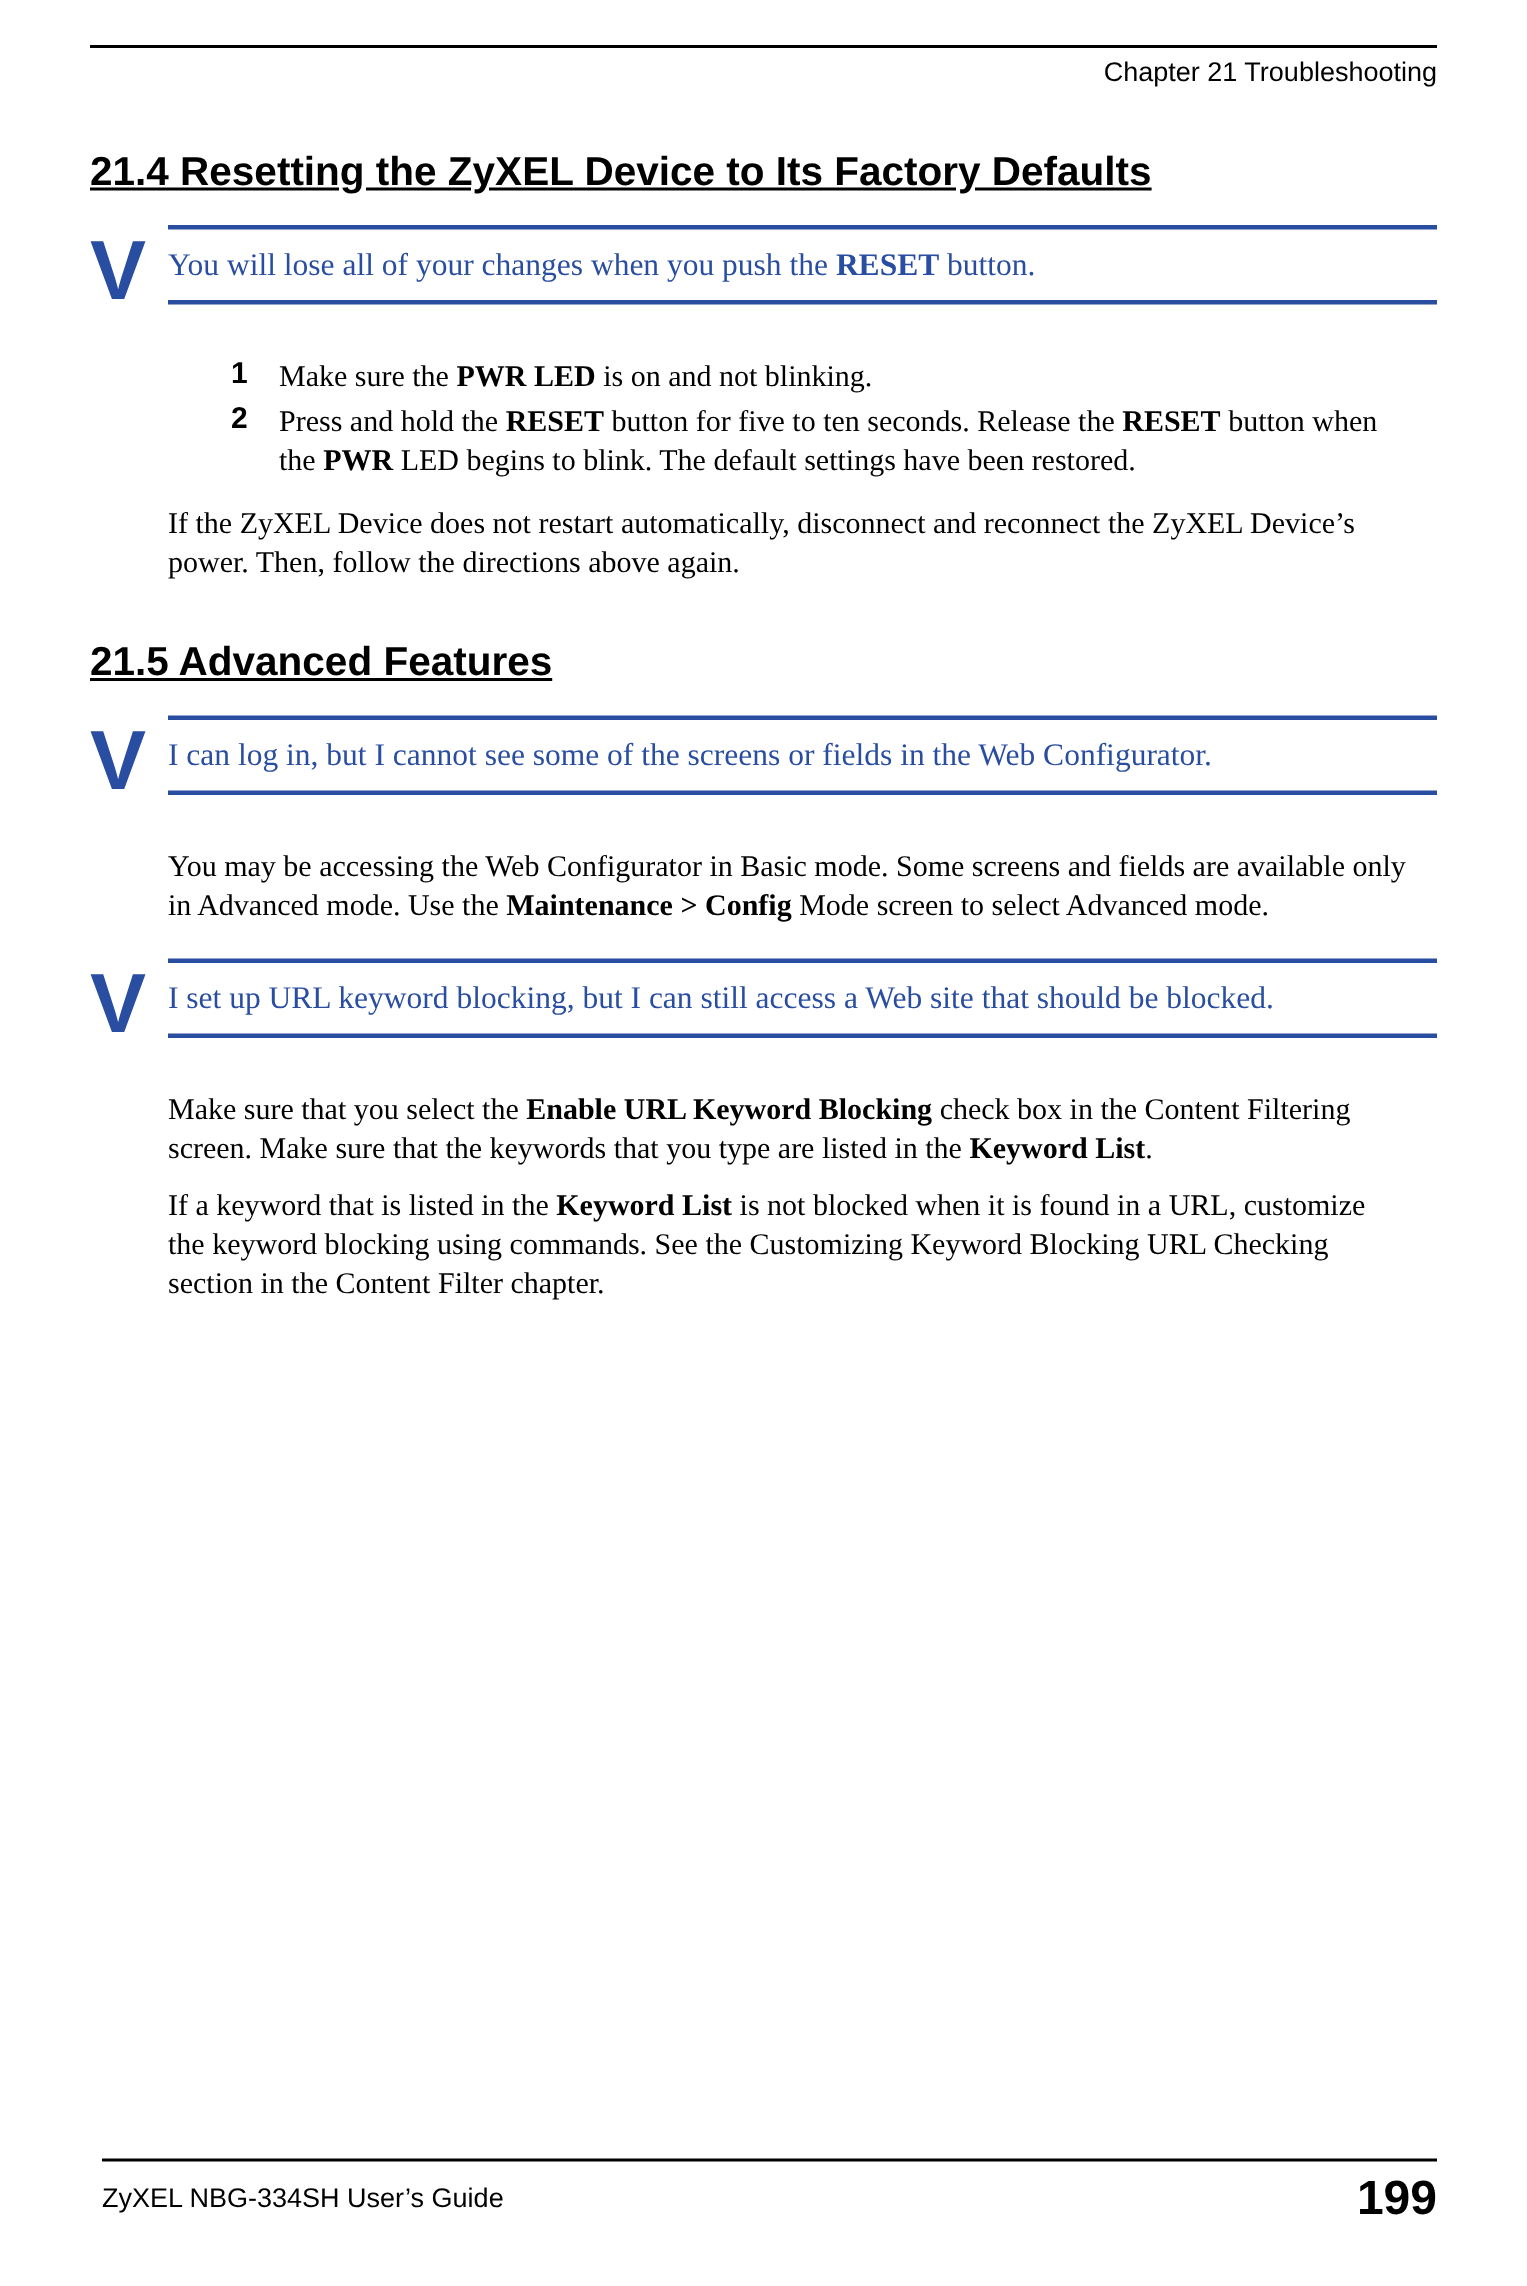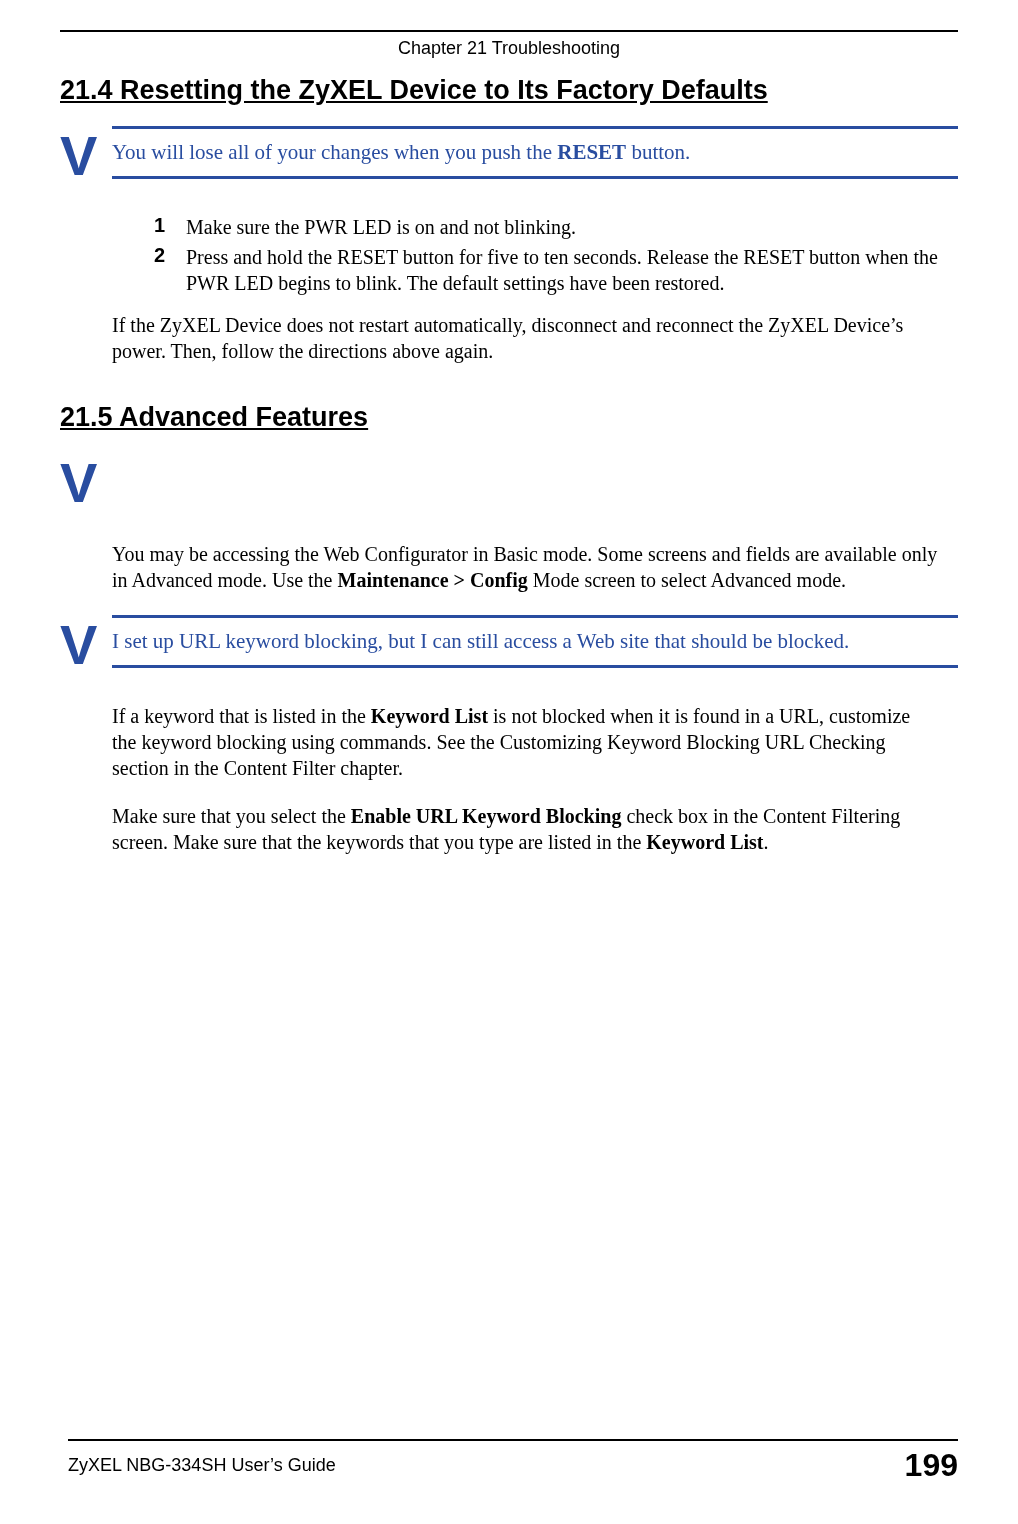--- a/index.html
+++ b/index.html
@@ -11,25 +11,25 @@
       color: #000;
       position: relative;
     }
     .page {
       padding: 30px 60px 0 60px;
       position: relative;
       height: 100%;
     }
     .header {
       border-top: 2.5px solid #000;
-      text-align: center;
+      text-align: right;
       padding-top: 6px;
       font-size: 18px;
       font-family: Arial, Helvetica, sans-serif;
-      margin-bottom: 16px;
+      margin-bottom: 40px;
     }
     .section-heading {
       font-family: Arial, Helvetica, sans-serif;
       font-weight: bold;
       font-size: 27px;
       margin-bottom: 20px;
       margin-left: 0;
       text-decoration: underline;
     }
     .body-indent {
@@ -84,21 +84,21 @@
       font-weight: bold;
       font-size: 20px;
       width: 32px;
       flex-shrink: 0;
     }
     .step-text {
       font-size: 20px;
       line-height: 1.3;
       flex: 1;
     }
-    .step-text b { font-weight: normal; }
+    .step-text b { font-weight: bold; }
     .footer {
       position: absolute;
       bottom: 40px;
       left: 68px;
       right: 60px;
       border-top: 2.5px solid #000;
       padding-top: 6px;
       display: flex;
       justify-content: space-between;
       align-items: center;
@@ -154,44 +154,49 @@
       </div>
     </div>
 
     <p class="body-text">If the ZyXEL Device does not restart automatically, disconnect and reconnect the ZyXEL Device’s power. Then, follow the directions above again.</p>
   </div>
 
   <h2 class="section-heading" style="margin-top:38px">21.5  Advanced Features</h2>
 
   <div class="callout">
     <div class="callout-icon">V</div>
+    <div class="callout-body">
+      <div class="callout-rule"></div>
+      <div class="callout-text">I can log in, but I cannot see some of the screens or fields in the Web Configurator.</div>
+      <div class="callout-rule"></div>
+    </div>
   </div>
 
   <div class="body-indent">
     <p class="body-text">
       <span>You may be accessing the Web Configurator in Basic mode. Some screens and fields are available only in Advanced mode. Use the </span><b>Maintenance &gt; Config</b><span> Mode screen to select Advanced mode.</span>
     </p>
   </div>
 
   <div class="callout" style="margin-top:4px">
     <div class="callout-icon">V</div>
     <div class="callout-body">
       <div class="callout-rule"></div>
       <div class="callout-text">I set up URL keyword blocking, but I can still access a Web site that should be blocked.</div>
       <div class="callout-rule"></div>
     </div>
   </div>
 
   <div class="body-indent">
+    <p class="body-text" style="margin-bottom:12px">
+      <span>Make sure that you select the </span><b>Enable URL Keyword Blocking</b><span> check box in the Content Filtering screen. Make sure that the keywords that you type are listed in the </span><b>Keyword List</b><span>.</span>
+    </p>
     <p class="body-text">
       <span>If a keyword that is listed in the </span><b>Keyword List</b><span> is not blocked when it is found in a URL, customize the keyword blocking using commands. See the Customizing Keyword Blocking URL Checking section in the Content Filter chapter.</span>
     </p>
-    <p class="body-text" style="margin-bottom:12px">
-      <span>Make sure that you select the </span><b>Enable URL Keyword Blocking</b><span> check box in the Content Filtering screen. Make sure that the keywords that you type are listed in the </span><b>Keyword List</b><span>.</span>
-    </p>
   </div>
 
   <div class="footer">
     <div class="footer-left">ZyXEL NBG-334SH User’s Guide</div>
     <div class="footer-right">199</div>
   </div>
 
 </div>
 
 </body></html>

